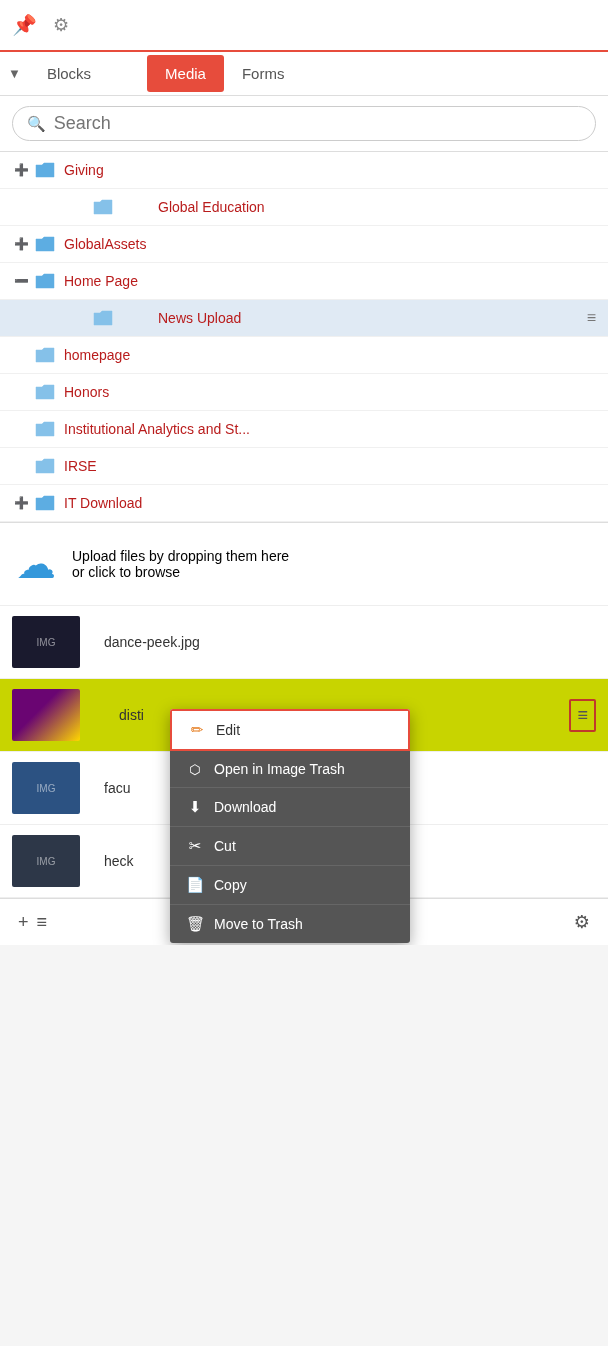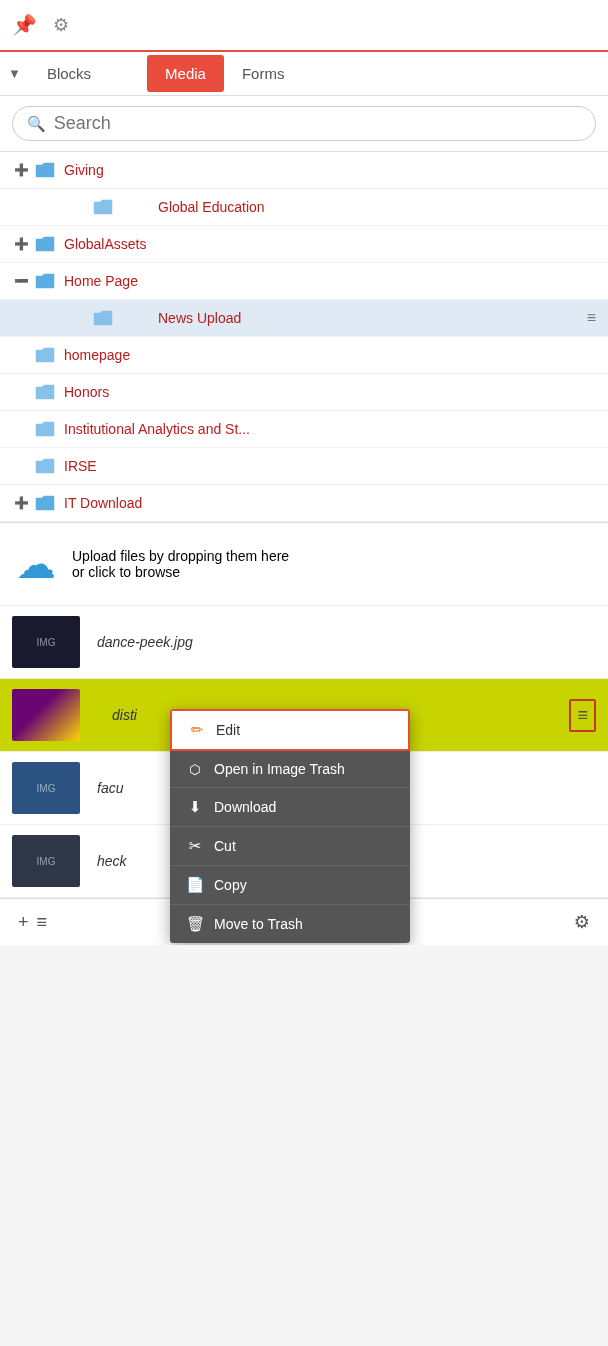--- a/index.html
+++ b/index.html
@@ -151,28 +151,27 @@
       position: relative;
     }
     .file-item.highlighted {
       background: #c8d400;
       gap: 15px;
     }
     .file-thumb-placeholder {
       width: 68px;
       height: 52px;
       border-radius: 2px;
-      margin-right: 17px;
+      margin-right: 24px;
       flex-shrink: 0;
     }
     .file-name {
       font-size: 14px;
       color: #333;
       flex: 1;
-      font-style: italic;
     }
     .file-kebab {
       font-size: 18px;
       color: #555;
       cursor: pointer;
       padding: 4px 6px;
       border: 2px solid #c0392b;
       border-radius: 2px;
     }
 

